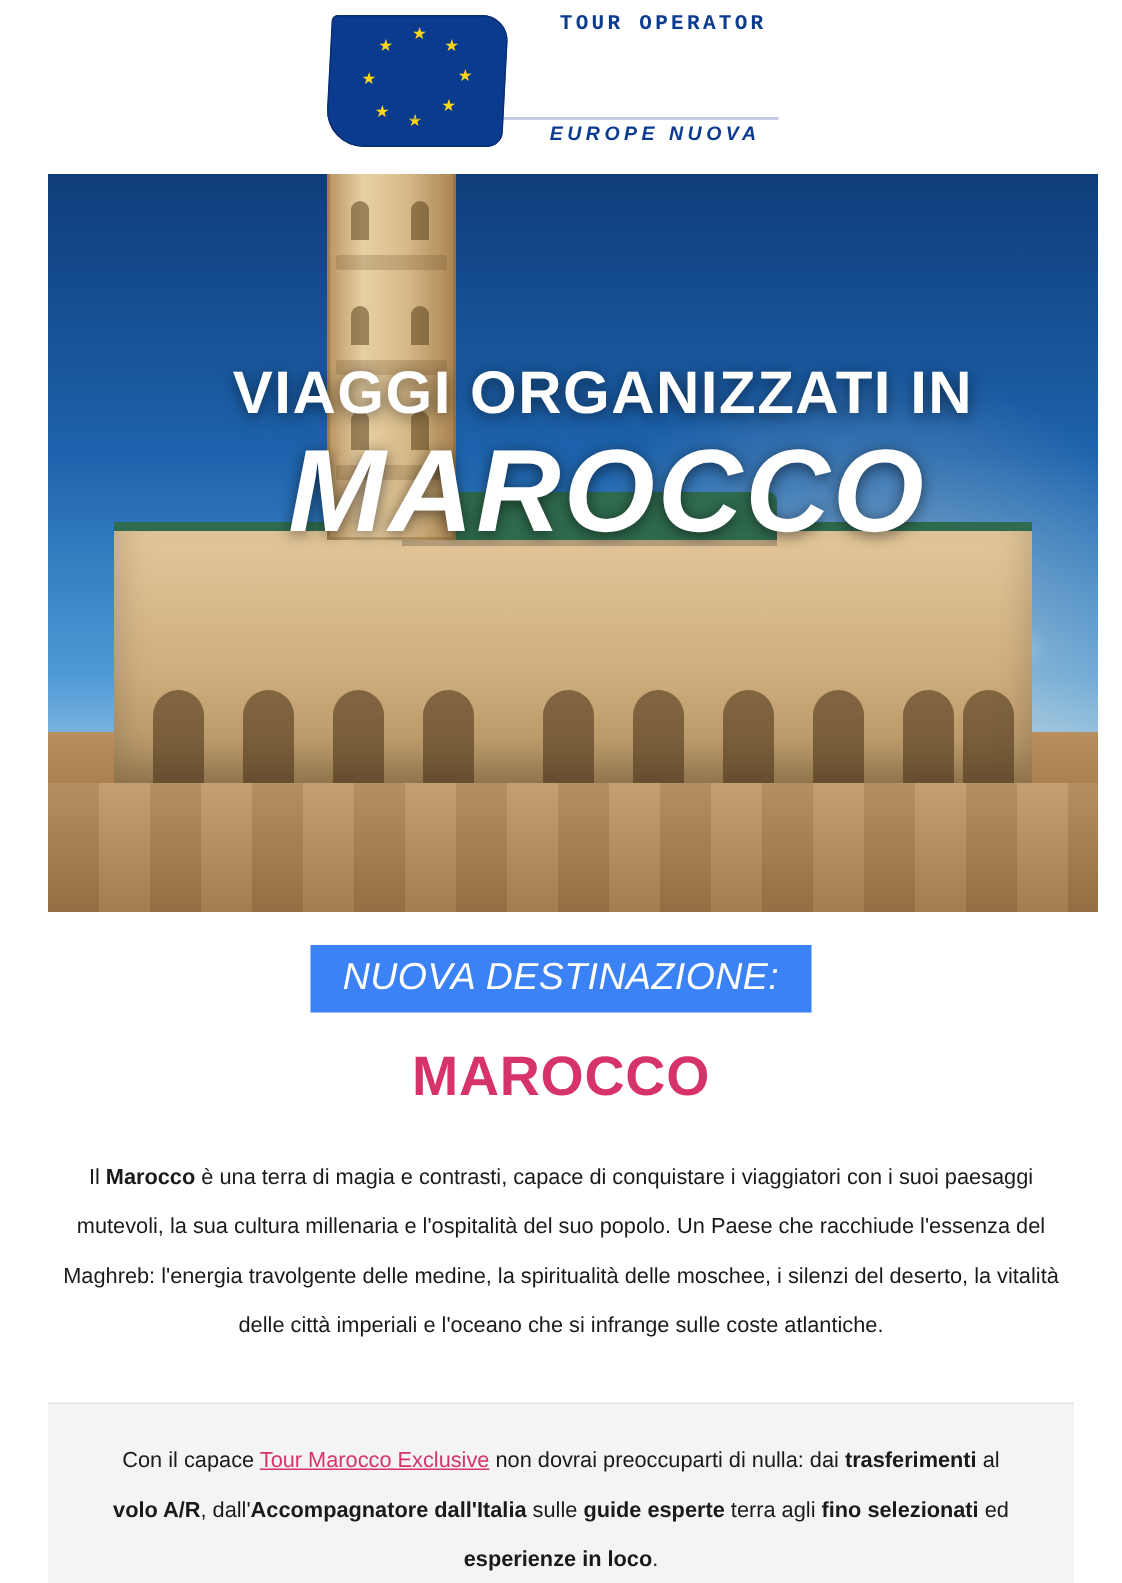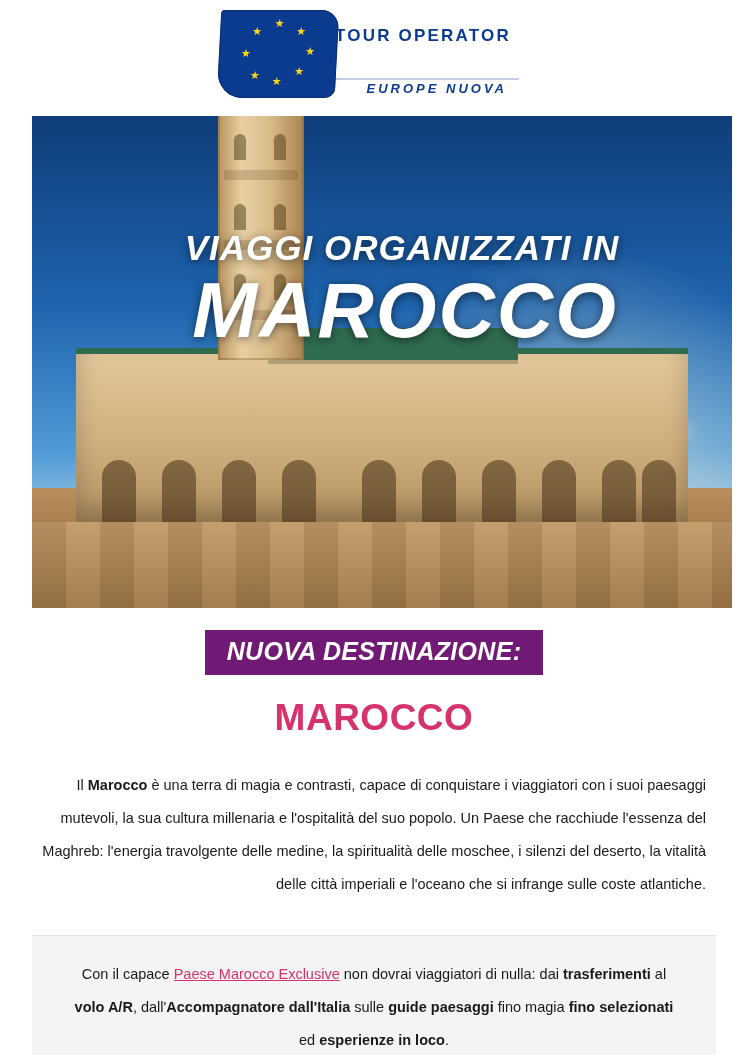--- a/index.html
+++ b/index.html
@@ -46,26 +46,26 @@
   }
   .logo-flag .star {
     position: absolute;
     color: #ffd617;
     font-size: 11px;
     line-height: 11px;
   }
   .logo-toptext {
     position: absolute;
     right: 18px;
-    top: 20px;
-    font-size: 17px;
+    top: 2px;
+    font-size: 14px;
     font-weight: bold;
     letter-spacing: 2.2px;
     color: #0b3b8f;
-    font-family: Liberation Sans, sans-serif;
+    font-family: Liberation Mono, monospace;
   }
   .logo-main {
     position: absolute;
     left: 46px;
     top: 18px;
     font-size: 52px;
     line-height: 52px;
     font-weight: bold;
     font-style: italic;
     letter-spacing: 1px;
@@ -190,63 +190,63 @@
     position: absolute;
     left: 0;
     right: 0;
     top: 112px;
     text-align: center;
     color: #ffffff;
     text-shadow: 0 2px 10px rgba(0,0,0,.55);
     z-index: 5;
   }
   .hero-title .line1 {
-    font-size: 35px;
-    font-weight: bold;
-    font-style: italic;
+    font-size: 40px;
+    font-weight: bold;
     letter-spacing: 1px;
     margin-left: 40px;
+    margin-top: 12px;
   }
   .hero-title .line2 {
     font-size: 78px;
     line-height: 84px;
     font-weight: bold;
     font-style: italic;
     letter-spacing: 2px;
     margin-left: 46px;
   }
 
   
   .banner-wrap {
     text-align: center;
     margin-top: 22px;
   }
   .banner {
     display: inline-block;
-    background: #701a75;
+    background: #3b82f6;
     color: #ffffff;
     font-size: 25px;
-    font-weight: bold;
+    font-weight: normal;
     font-style: italic;
     padding: 7px 22px 9px 22px;
     letter-spacing: .3px;
   }
   .dest-title {
     text-align: center;
     color: #d6336c;
     font-size: 37px;
     font-weight: bold;
     margin: 22px 0 0 0;
     letter-spacing: .5px;
   }
 
   
   .intro {
     margin: 30px 42px 0 42px;
-    text-align: right;
+    text-align: center;
     font-size: 14.5px;
     line-height: 33px;
     color: #1a1a1a;
   }
   .intro b { font-weight: bold; }
 
   .divider {
     margin: 34px 32px 0 32px;
     border-top: 1px solid #e2e2e2;
   }
@@ -339,18 +339,18 @@
   <div class="dest-title">MAROCCO</div>
 
   <p class="intro">
     <span>Il </span><b>Marocco</b><span> è una terra di magia e contrasti, capace di conquistare i viaggiatori con i suoi paesaggi mutevoli, la sua cultura millenaria e l'ospitalità del suo popolo. Un Paese che racchiude l'essenza del Maghreb: l'energia travolgente delle medine, la spiritualità delle moschee, i silenzi del deserto, la vitalità delle città imperiali e l'oceano che si infrange sulle coste atlantiche.</span>
   </p>
 
   <div class="divider"></div>
 
   <div class="promo">
     <p style="margin:0;">
-      <span>Con il capace </span><a href="#">Paese Marocco Exclusive</a><span> non dovrai viaggiatori di nulla: dai </span><b>trasferimenti</b><span> al </span><b>volo A/R</b><span>, dall'</span><b>Accompagnatore dall'Italia</b><span> sulle </span><b>guide paesaggi</b><span> fino magia </span><b>fino selezionati</b><span> ed </span><b>esperienze in loco</b><span>.</span>
+      <span>Con il capace </span><a href="#">Tour Marocco Exclusive</a><span> non dovrai preoccuparti di nulla: dai </span><b>trasferimenti</b><span> al </span><b>volo A/R</b><span>, dall'</span><b>Accompagnatore dall'Italia</b><span> sulle </span><b>guide esperte</b><span> terra agli </span><b>fino selezionati</b><span> ed </span><b>esperienze in loco</b><span>.</span>
     </p>
 
   </div>
 
 </div>
 
 </body></html>

